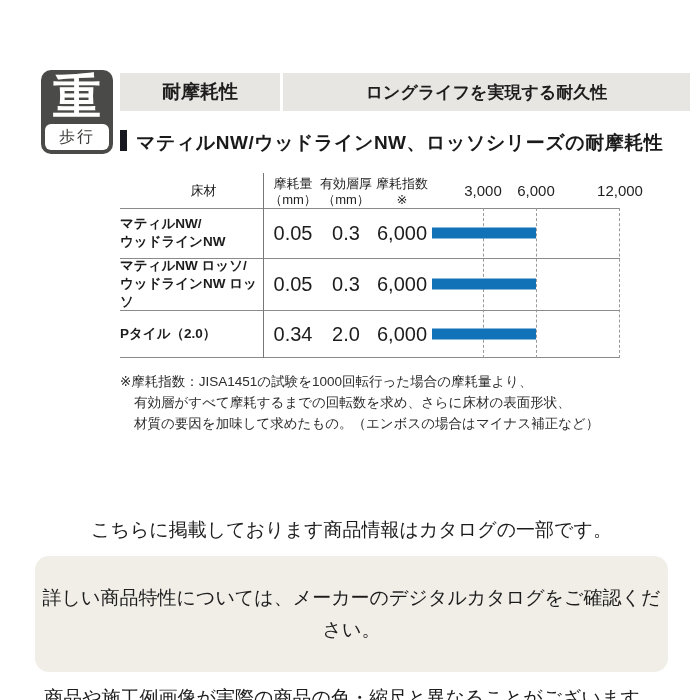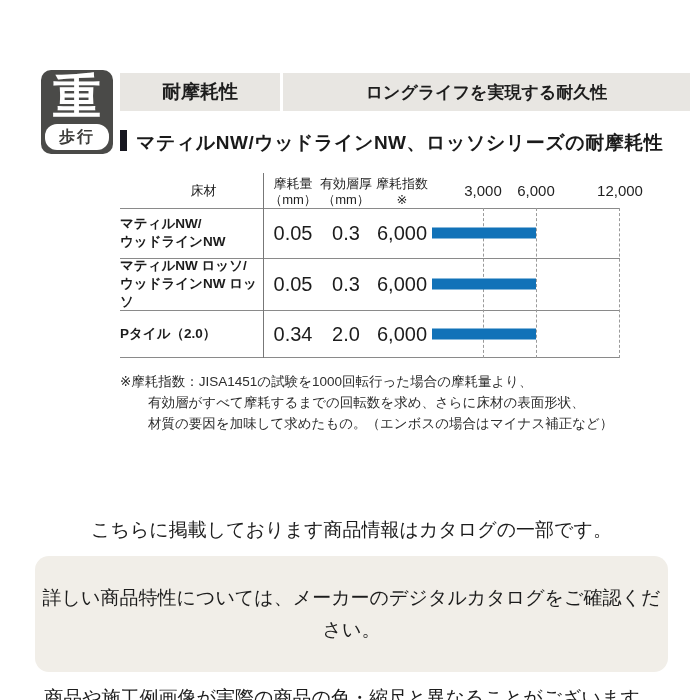--- a/index.html
+++ b/index.html
@@ -5,23 +5,23 @@
   * { margin:0; padding:0; box-sizing:border-box; }
   html,body { background:#ffffff; }
   body { font-family:"Liberation Sans","DejaVu Sans",sans-serif; color:#222; }
   .page { position:relative; width:700px; height:700px; background:#fff; overflow:hidden; }
 
   
   .badge { position:absolute; left:41px; top:70px; width:72px; height:84px;
            background:#4a4a48; border-radius:10px; display:flex; flex-direction:column; }
   .badge-top { flex:1; display:flex; align-items:center; justify-content:center;
                color:#fff; font-size:48px; font-weight:bold; line-height:1; }
-  .badge-bottom { margin:0 4px 4px 4px; height:26px; background:#fff; border-radius:12px;
+  .badge-bottom { margin:0 4px 4px 4px; height:26px; background:#fff; border-radius:6px;
                   display:flex; align-items:center; justify-content:center;
-                  color:#3c3c3a; font-size:16px; font-weight:bold; letter-spacing:2px; }
+                  color:#3c3c3a; font-size:16px; font-weight:normal; letter-spacing:2px; }
 
   
   .header-bar { position:absolute; left:120px; top:73px; width:570px; height:38px;
                 background:#e8e6e2; display:flex; align-items:stretch; }
   .header-left { width:160px; display:flex; align-items:center; justify-content:center;
                  font-size:19px; font-weight:bold; color:#1d1d1d; }
   .header-divider { width:3px; background:#ffffff; }
   .header-right { flex:1; display:flex; align-items:center; justify-content:center;
                   font-size:17px; font-weight:bold; color:#1d1d1d; }
 
@@ -46,21 +46,21 @@
                font-size:13.5px; font-weight:bold; line-height:18px; color:#1c1c1c; }
   .val { position:absolute; top:50%; transform:translateY(-50%); text-align:center;
          font-size:20px; color:#1c1c1c; }
   .val-wear  { left:141px; width:64px; }
   .val-layer { left:194px; width:64px; }
   .val-index { left:250px; width:64px; }
   .bar { position:absolute; left:312px; top:50%; transform:translateY(-50%); height:11px; }
 
   
   .footnote { position:absolute; left:120px; top:371px; font-size:13.5px; line-height:21px; color:#2d2d2d; }
-  .footnote .indent { margin-left:28px; }
+  .footnote .indent { margin-left:14px; }
 
   
   .notice { position:absolute; left:35px; top:556px; width:633px; height:116px;
             background:#f1eee8; border-radius:14px;
             display:flex; flex-direction:column; align-items:center; justify-content:center;
             font-size:19px; font-weight:500; line-height:32px; color:#1c1c1c; text-align:center;gap:36px; }
 </style>
 </head>
 <body>
 

